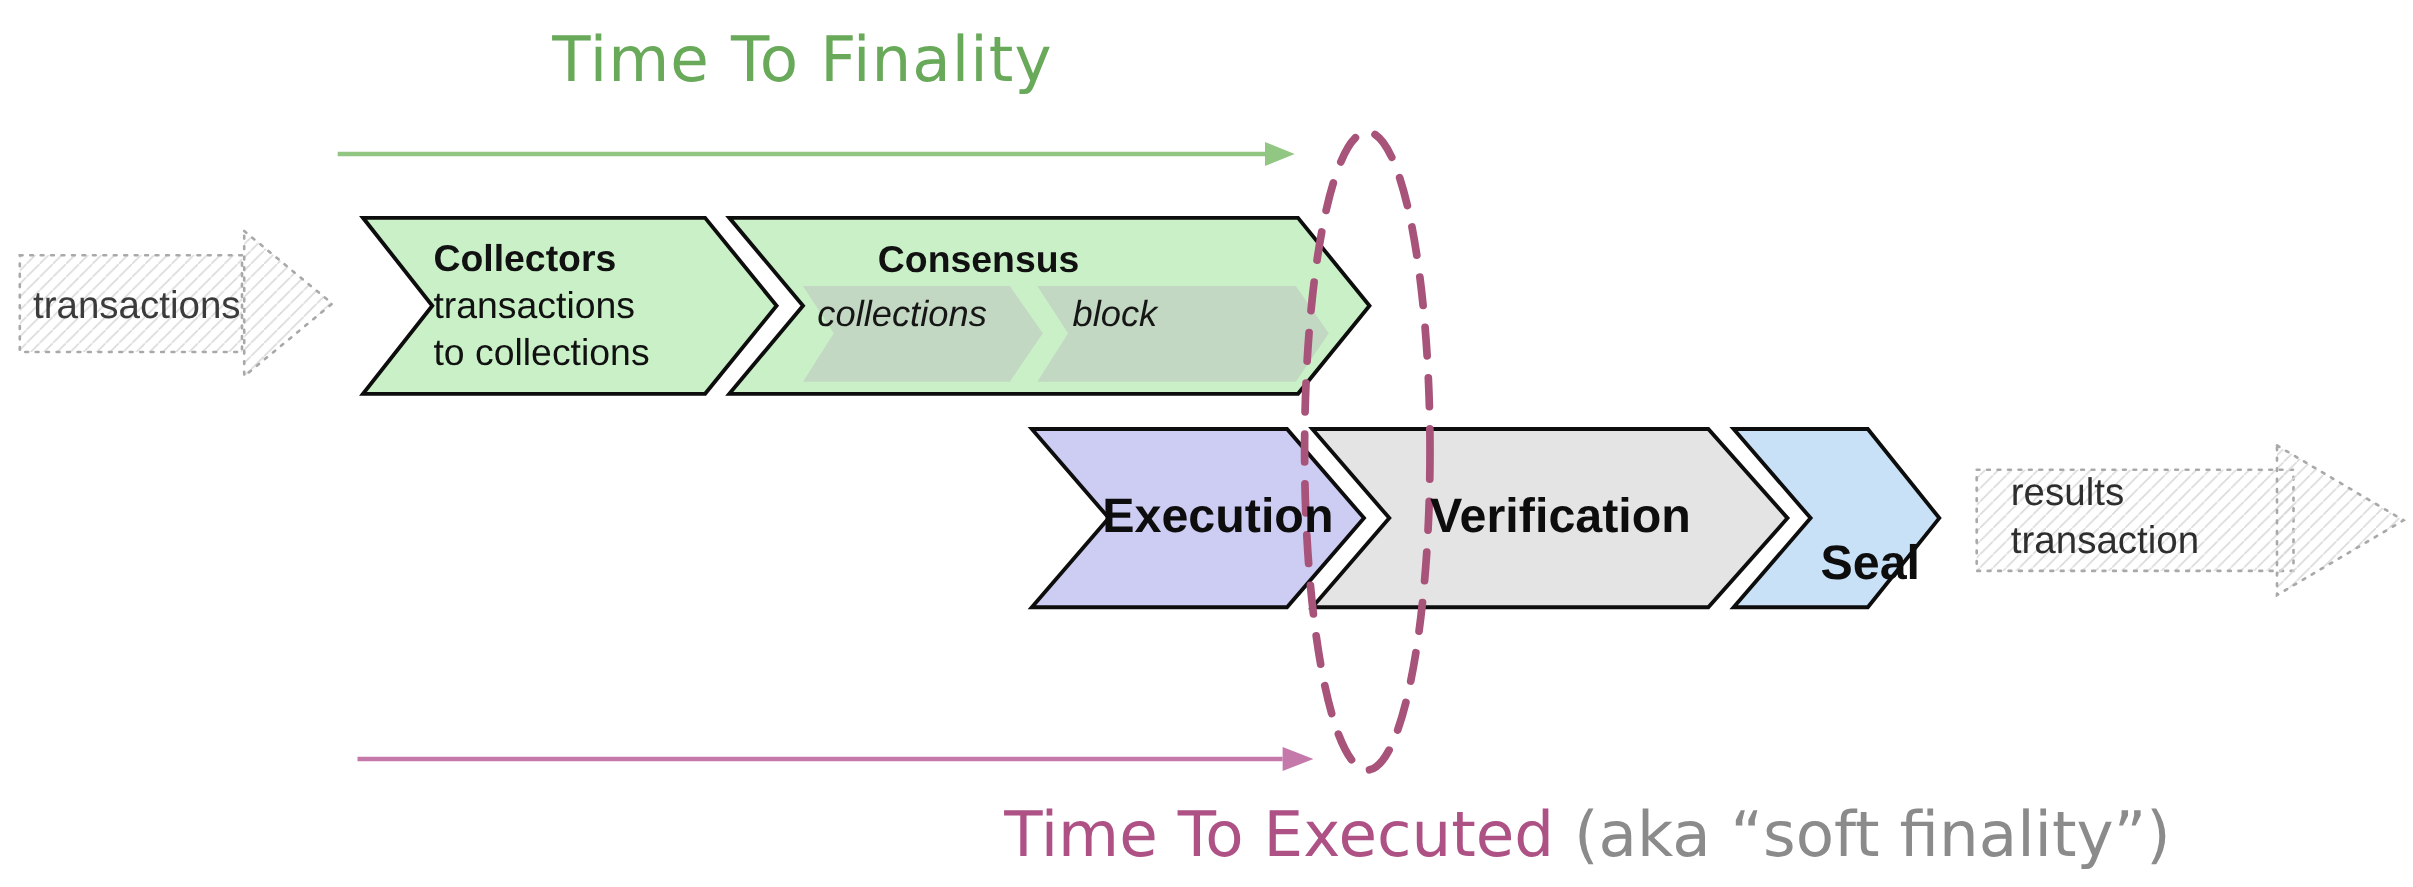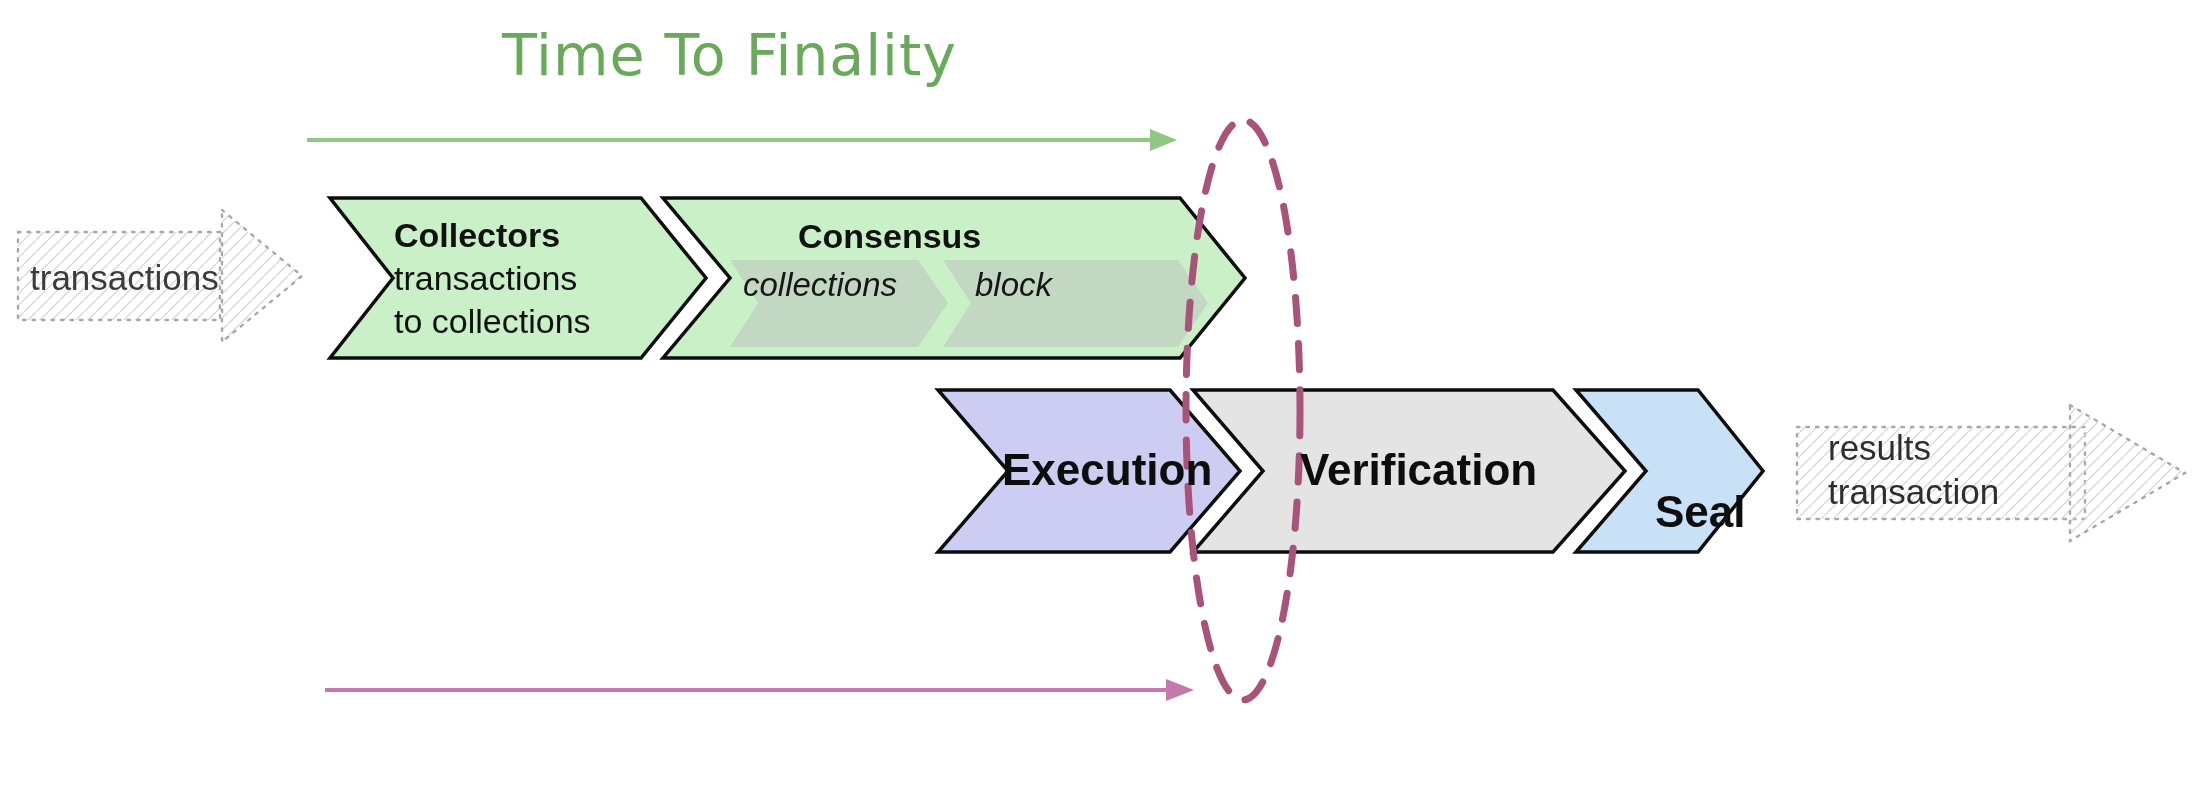--- a/index.html
+++ b/index.html
@@ -71,20 +71,23 @@
 
     <polygon points="938,390 1170,390 1240,471 1170,552 938,552 1008,471" stroke-width="3.5" fill="#cdccf2" stroke="#0d0d0d"></polygon>
     <polygon points="1193,390 1553,390 1625,471 1553,552 1193,552 1263,471" stroke-width="3.5" fill="#e4e4e4" stroke="#0d0d0d"></polygon>
     <polygon points="1576,390 1698,390 1763,471 1698,552 1576,552 1646,471" stroke-width="3.5" fill="#c8e1f7" stroke="#0d0d0d"></polygon>
 
     <ellipse cx="1243" cy="410" rx="57" ry="290" fill="none" stroke-width="7" stroke-dasharray="26 20" stroke-linecap="round" stroke="#a85379"></ellipse>
   </svg>
 
   <div class="abs title-green" style="left:502px;top:22px;">Time To Finality</div>
 
+  <div class="abs title-bottom" style="left:913px;top:726px;">
+    <span class="pink">Time To Executed</span><span class="grey"> (aka “soft finality”)</span>
+  </div>
 
   <div class="abs sketch-label center" style="left:30px;top:256px;width:220px;">transactions</div>
 
   <div class="abs sketch-label" style="left:1828px;top:426px;color:#2e2e2e;">
     <div>results</div>
     <div>transaction</div>
   </div>
 
   <div class="abs stage-label center" style="left:394px;top:214px;width:250px;">
     <div class="b">Collectors</div>

